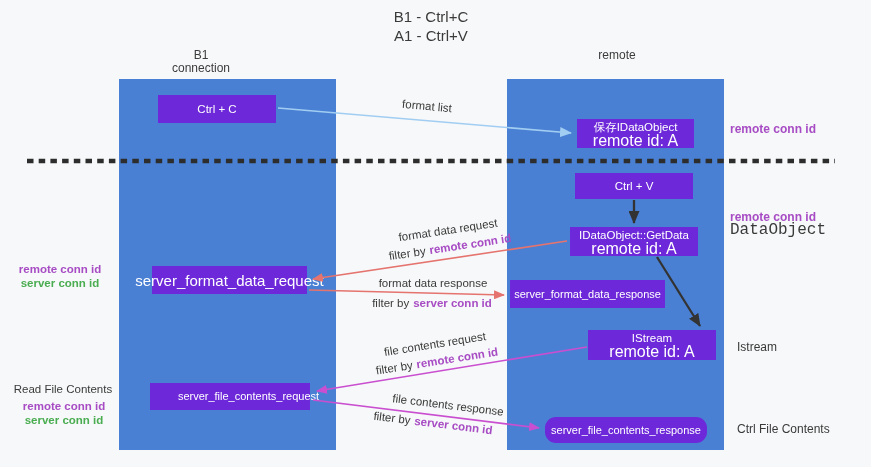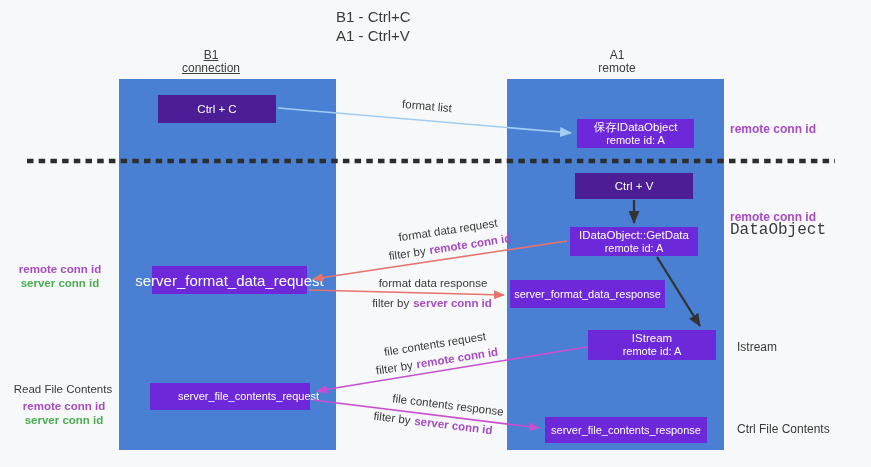--- a/index.html
+++ b/index.html
@@ -4,62 +4,61 @@
 <style>
   html,body{margin:0;padding:0;background:#f7f8f9;}
   .stage{
     position:relative;width:871px;height:467px;overflow:hidden;
     background:#f7f8f9;
     font-family:"Liberation Sans",sans-serif;
     color:#3a3a3a;
   }
   .abs{position:absolute;}
   .title{
-    left:336px;top:7px;width:190px;
+    left:336px;top:7px;width:190px;text-align:center;
     font-size:15px;line-height:19px;color:#3a3a3a;
   }
   .lane-header{
     width:140px;text-align:center;font-size:12px;line-height:13px;color:#3c3c3c;
   }
   .lane{background:#4a80d4;}
   .lane-left{left:119px;top:79px;width:217px;height:371px;}
   .lane-right{left:507px;top:79px;width:217px;height:371px;}
   .node{
     display:flex;flex-direction:column;align-items:center;justify-content:center;
     color:#ffffff;text-align:center;font-size:11.5px;line-height:13px;
     box-sizing:border-box;
   }
-  .node.green{background:#4c1d95;}
+  .node.green{background:#6d28d9;}
   .node.orange{background:#6d28d9;}
-  .node .l2{font-size:11px;}
+  .node .l2{font-size:16px;}
   .lbl{font-size:11.5px;line-height:13px;color:#3a3a3a;white-space:nowrap;}
   .lbl.ctr{text-align:center;}
   .purple{color:#a74cc4;font-weight:bold;}
   .greent{color:#4aad51;font-weight:bold;}
   .dark{color:#3a3a3a;font-weight:normal;}
   .two-tone span + span{margin-left:4px;}
   .stack div{line-height:13.5px;}
   svg.arrows{left:0;top:0;width:871px;height:467px;pointer-events:none;}
 </style>
 </head>
 <body>
 
 <div class="stage">
 
   <div class="abs title">
     <div>B1 - Ctrl+C</div>
     <div>A1 - Ctrl+V</div>
   </div>
 
-  <div class="abs lane-header" style="left:141px;top:49px;text-decoration:underline;">
+  <div class="abs lane-header" style="left:131px;top:49px;">
     <div>B1</div>
     <div>connection</div>
   </div>
   <div class="abs lane-header" style="left:547px;top:49px;">
-    <div>A1</div>
     <div>remote</div>
   </div>
 
   <div class="abs lane lane-left"></div>
   <div class="abs lane lane-right"></div>
 
   <div class="abs node green" style="left:158px;top:95px;width:118px;height:28px;">
     <div>Ctrl + C</div>
   </div>
 
@@ -87,21 +86,21 @@
 
   <div class="abs node orange" style="left:588px;top:330px;width:128px;height:30px;">
     <div>IStream</div>
     <div class="l2">remote id: A</div>
   </div>
 
   <div class="abs node orange" style="left:150px;top:383px;width:160px;height:27px;padding-left:37px;">
     <div style="font-size:11px;">server_file_contents_request</div>
   </div>
 
-  <div class="abs node orange" style="left:545px;top:417px;width:162px;height:26px;">
+  <div class="abs node orange" style="left:545px;top:417px;width:162px;height:26px;border-radius:11px;">
     <div style="font-size:11px;">server_file_contents_response</div>
   </div>
 
   <svg class="abs arrows" viewBox="0 0 871 467">
     <defs>
       <marker id="mBlue" markerUnits="userSpaceOnUse" markerWidth="12" markerHeight="10" refX="11" refY="5" orient="auto">
         <path d="M0,0 L12,5 L0,10 Z" fill="#a2cdf2"></path>
       </marker>
       <marker id="mBlack" markerUnits="userSpaceOnUse" markerWidth="13" markerHeight="11" refX="12" refY="5.5" orient="auto">
         <path d="M0,0 L13,5.5 L0,11 Z" fill="#333333"></path>

